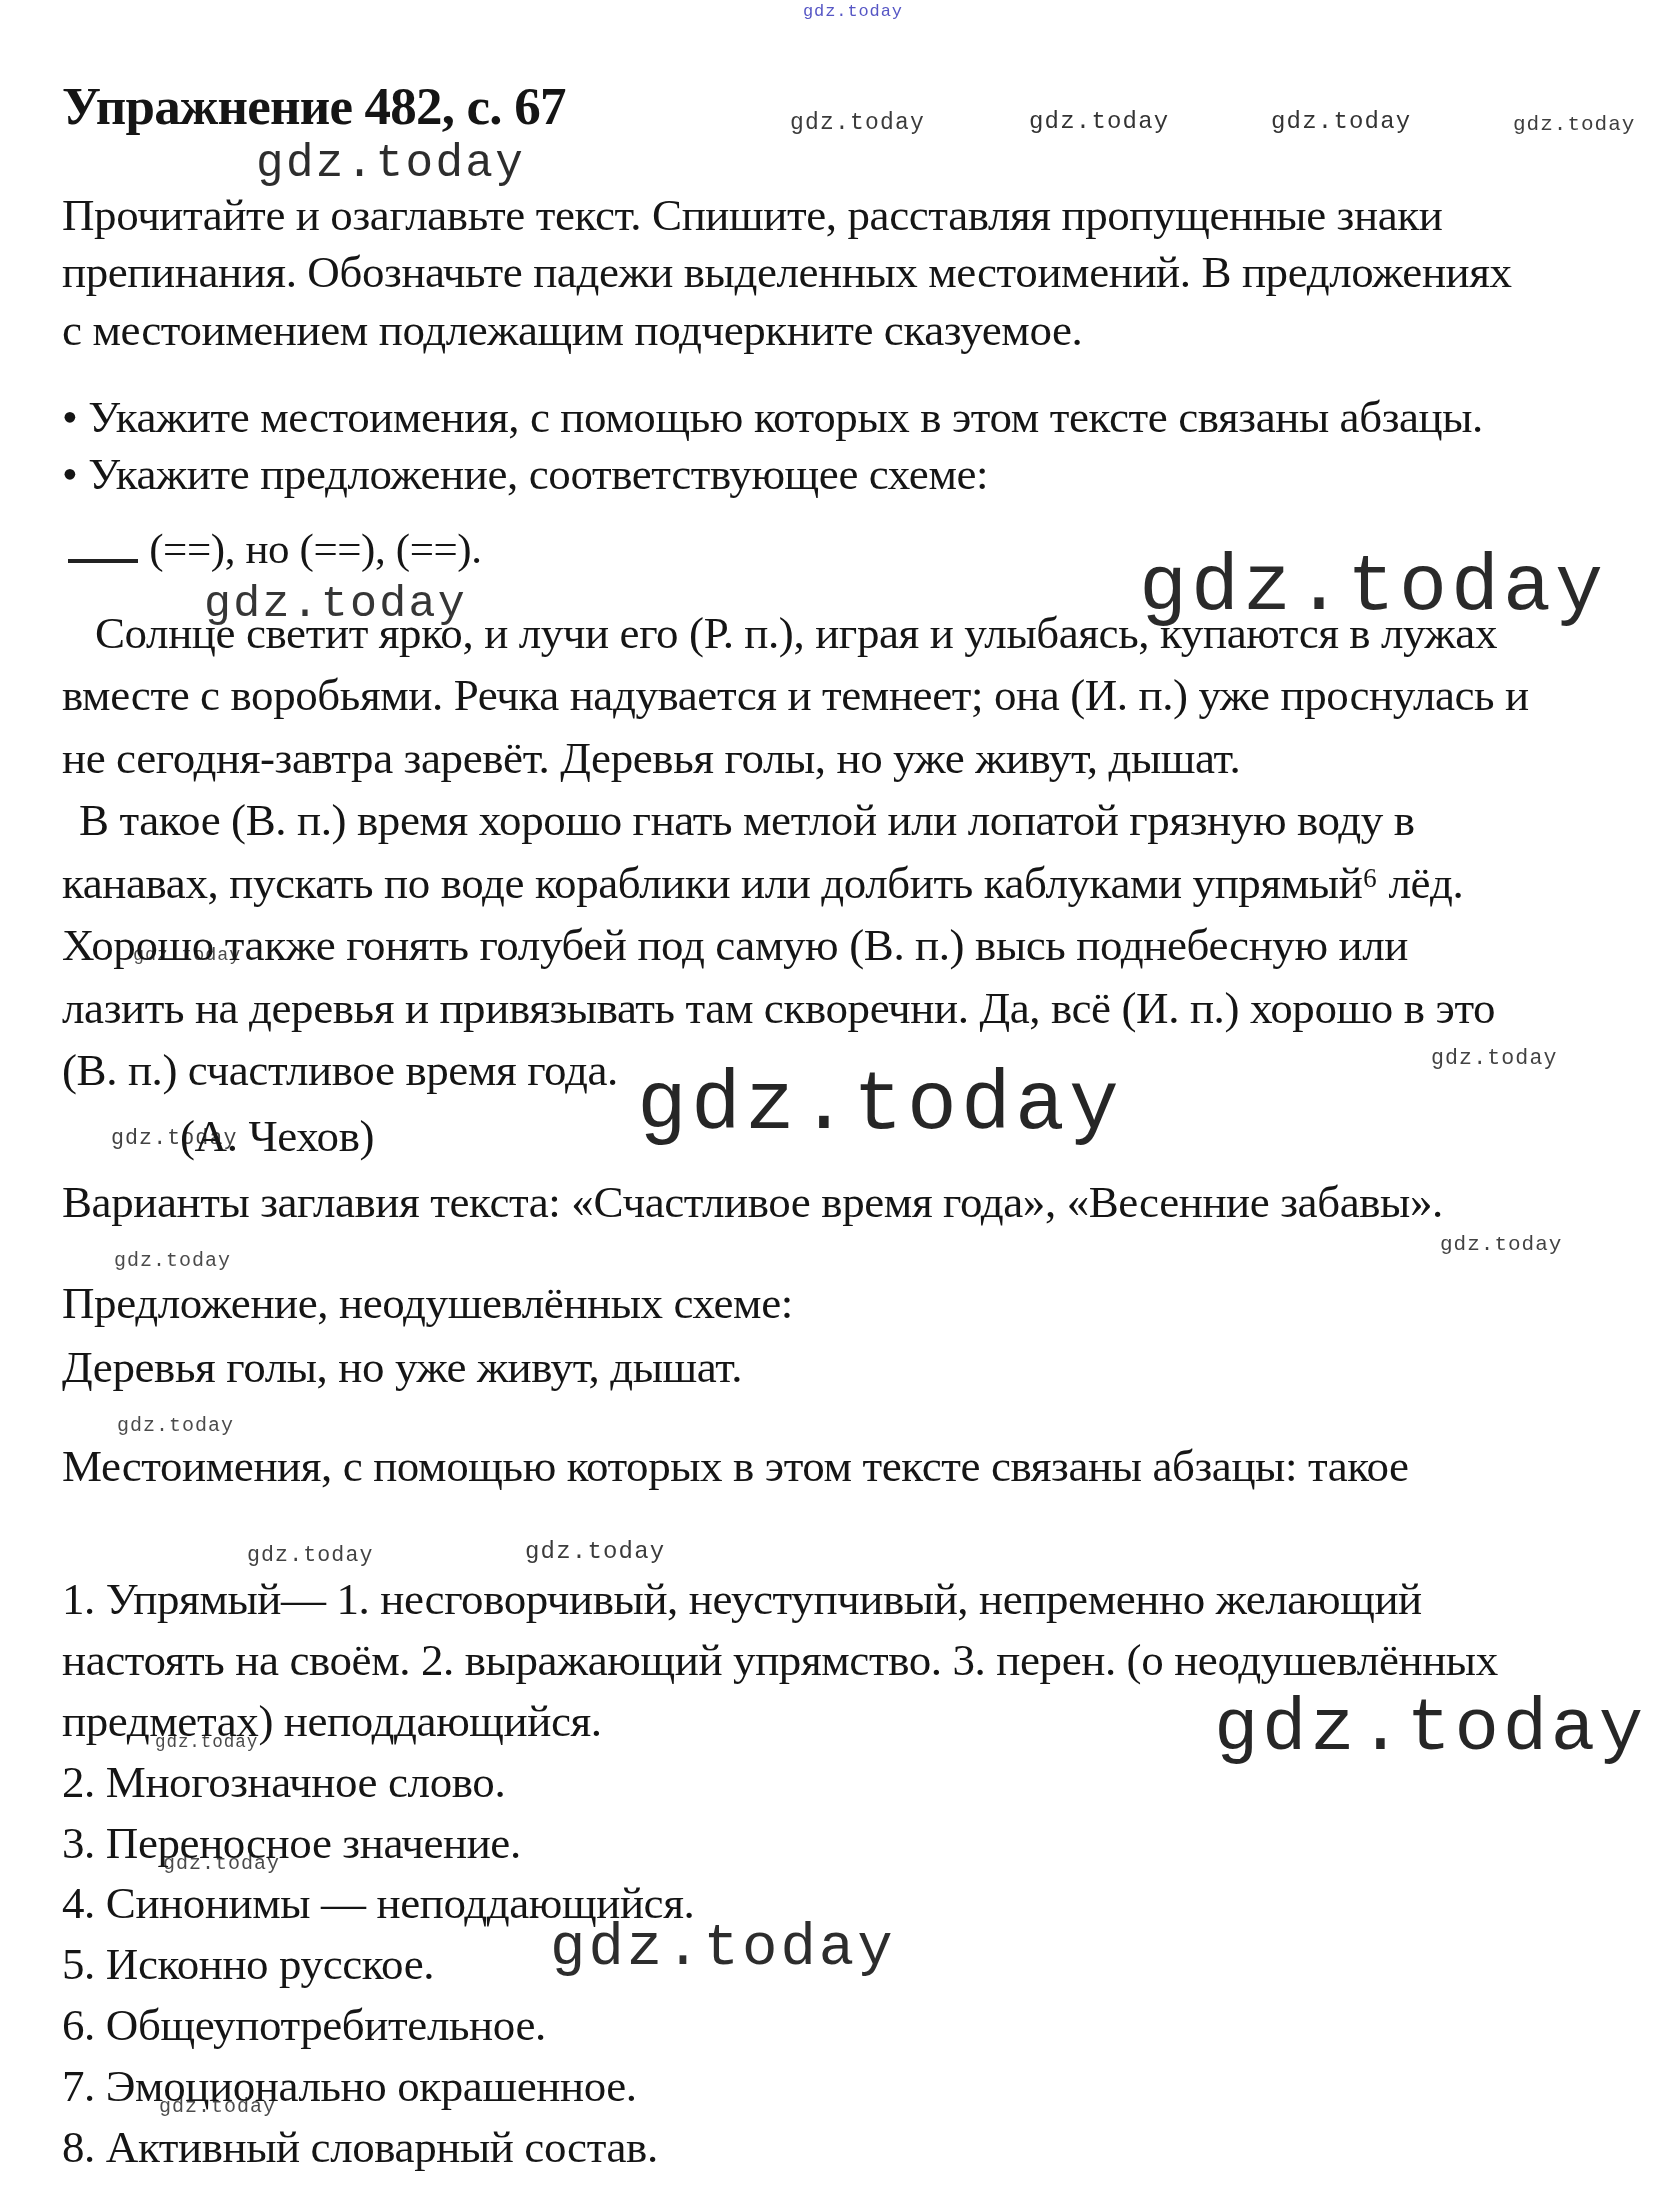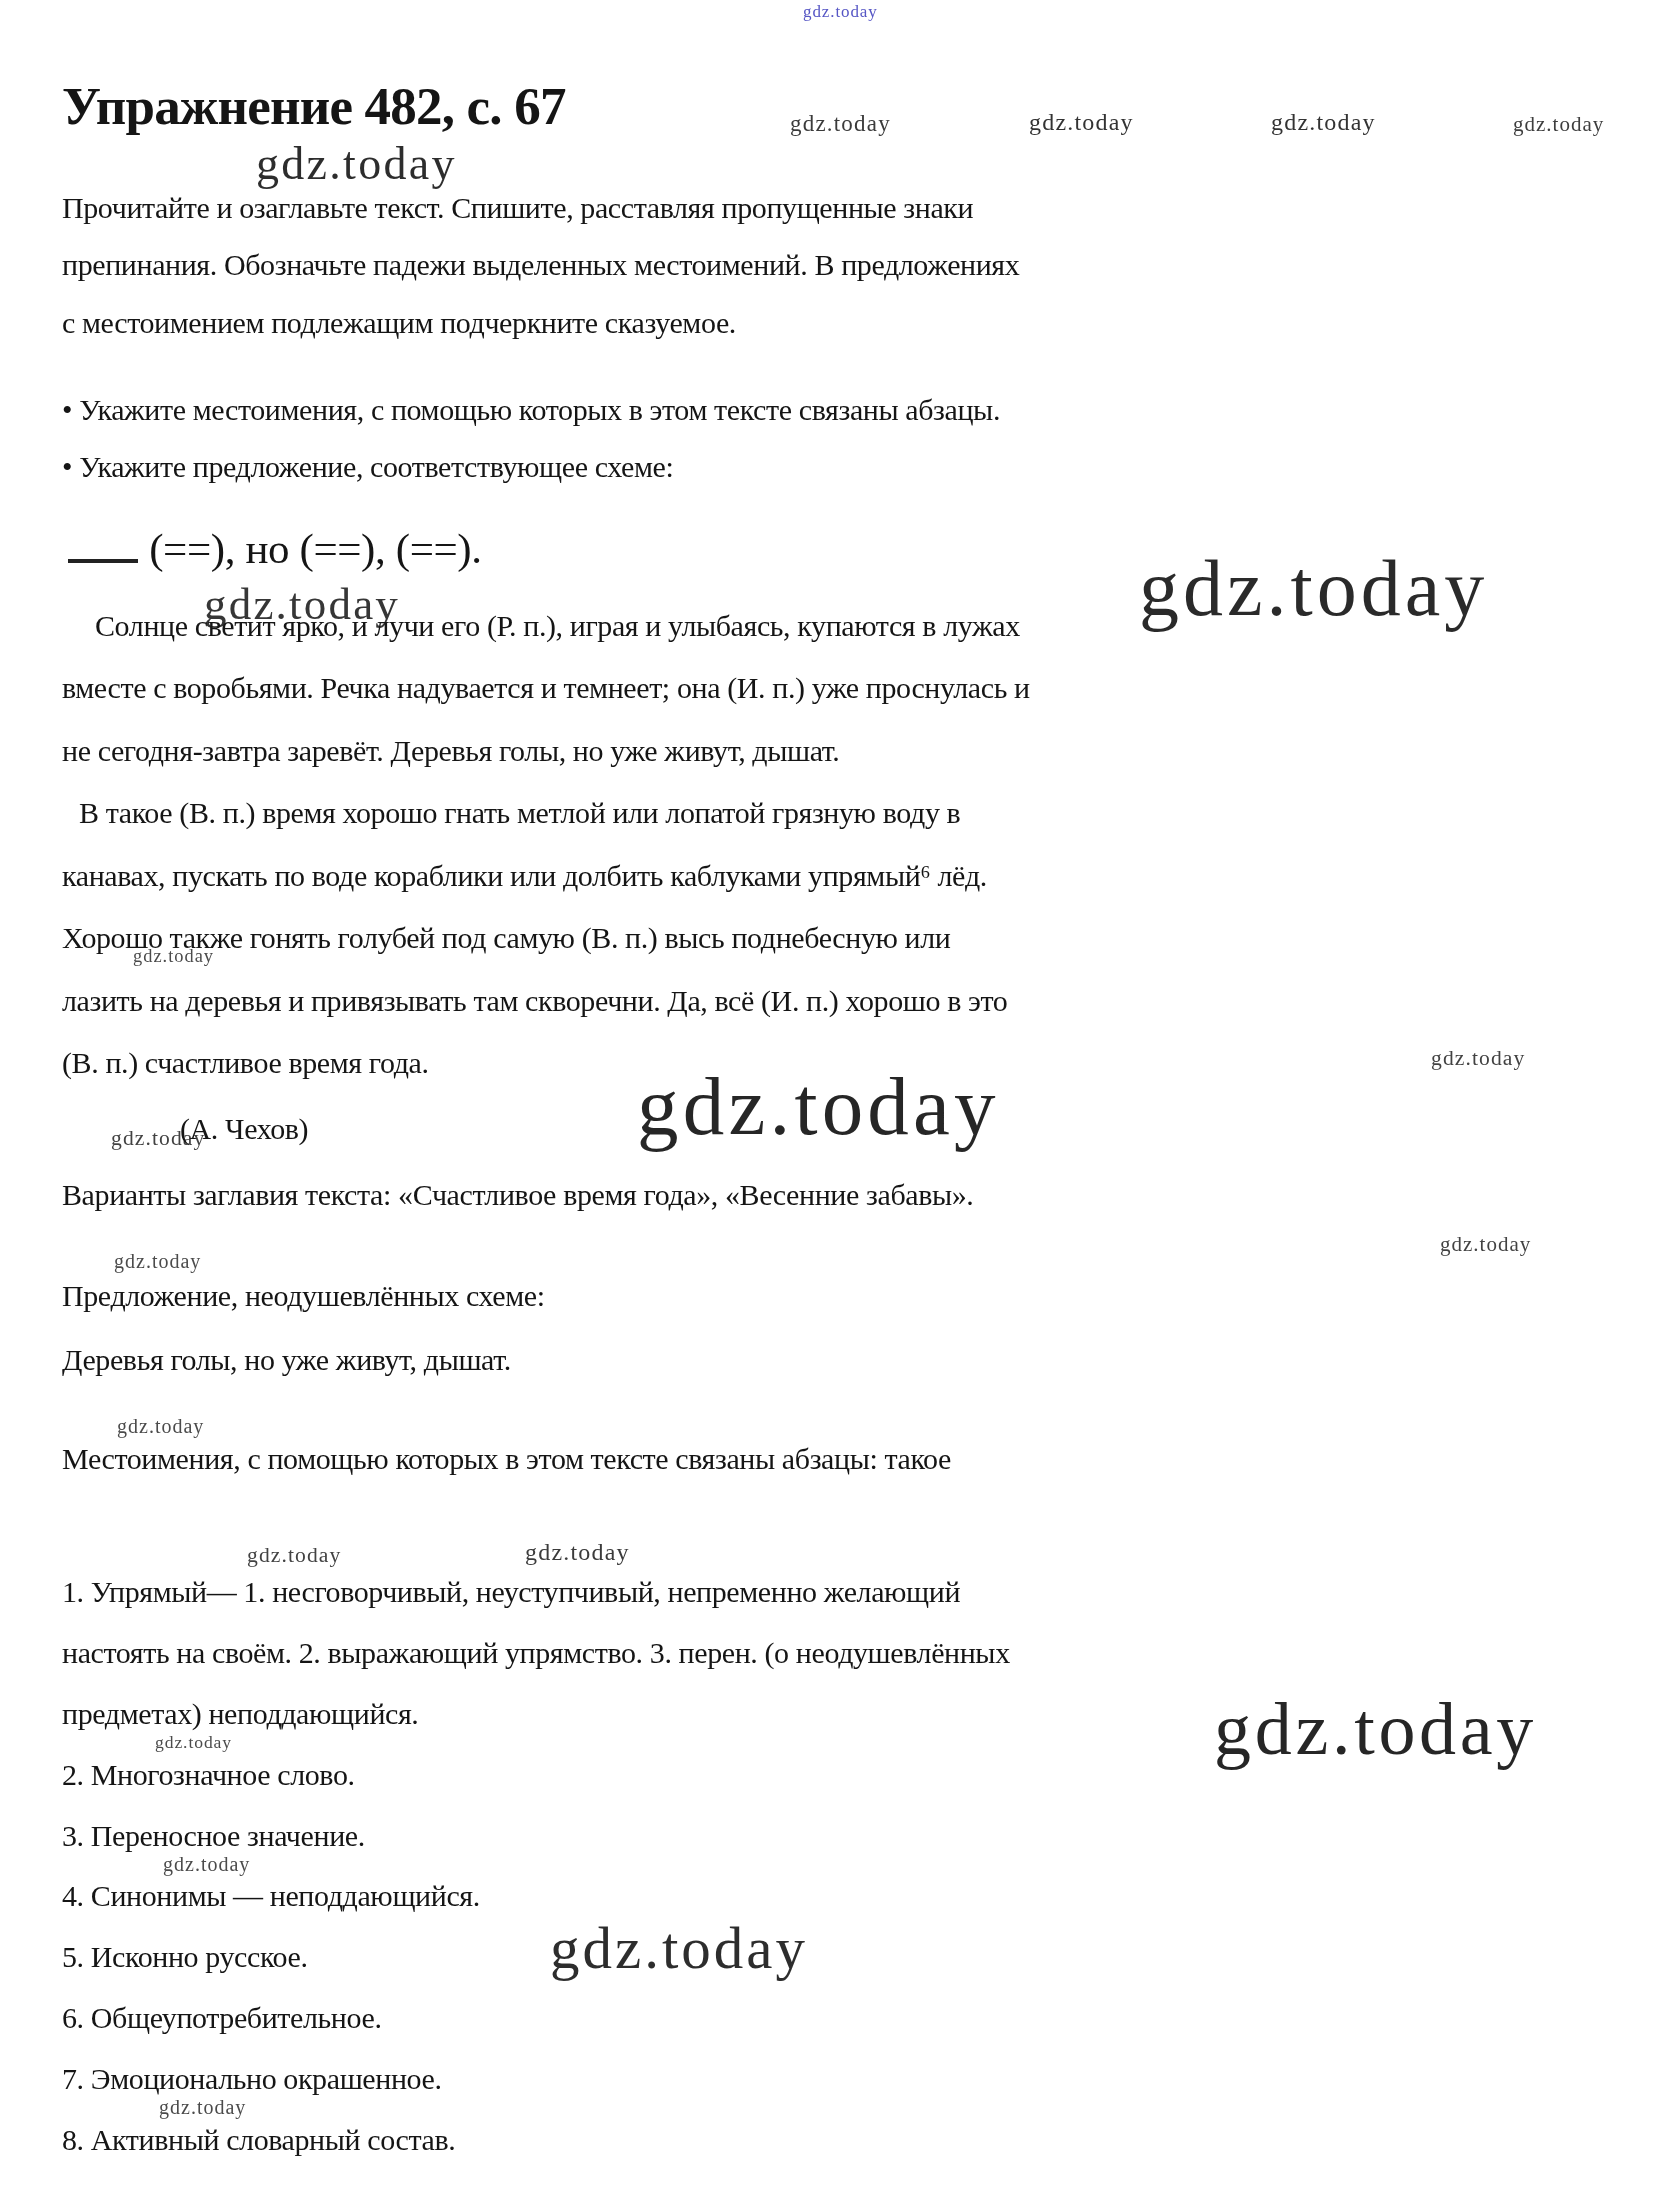--- a/index.html
+++ b/index.html
@@ -10,33 +10,33 @@
   }
   .page {
     position: relative;
     width: 1677px; height: 2194px;
     font-family: "Liberation Serif", serif;
     color: #151515;
   }
   .t {
     position: absolute;
     white-space: nowrap;
-    font-size: 30px;
+    font-size: 45px;
     letter-spacing: -0.4px;
     line-height: 1.1;
     color: #151515;
   }
   .title {
     font-size: 53px;
     font-weight: bold;
     letter-spacing: -0.8px;
   }
   .wm {
     position: absolute;
-    font-family: Liberation Serif, serif;
+    font-family: Liberation Mono, monospace;
     white-space: nowrap;
     line-height: 1;
     opacity: 0.92;
   }
   .blank {
     display: inline-block;
     width: 70px;
     height: 32px;
     border-bottom: 4px solid #222222;
     margin-right: 11.2px;

